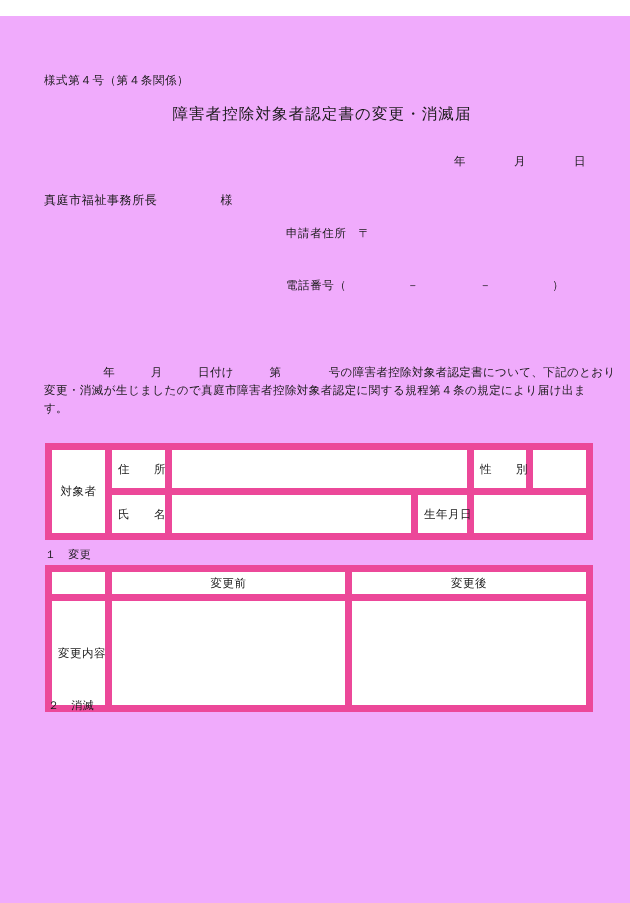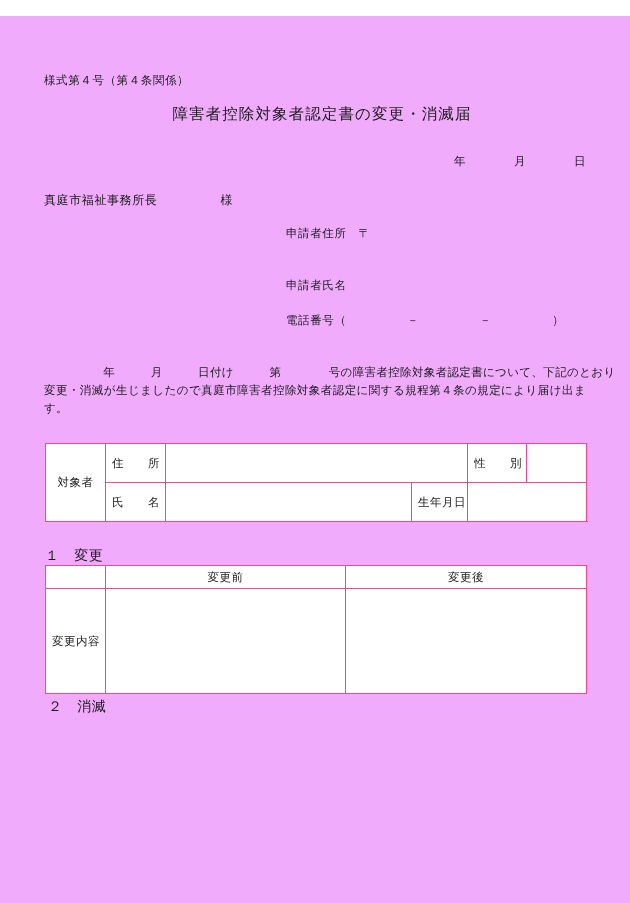--- a/index.html
+++ b/index.html
@@ -91,21 +91,21 @@
 
   
   table.form {
     position: absolute;
     border-collapse: collapse;
     table-layout: fixed;
     font-size: 11.5px;
     letter-spacing: 0.5px;
   }
   table.form td {
-    border: 1px solid #ec4899;
+    border: 7px solid #ec4899;
     padding: 0 6px;
     vertical-align: middle;
     background: #fff;
   }
   td.lbl {
     text-align: center;
     white-space: pre;
   }
   td.blank { }
 
@@ -113,21 +113,21 @@
   #subject-table {
     left: 45px;
     top: 427px;
     width: 541px;
   }
   #subject-table td { height: 38px; }
 
   
   .section-label {
     position: absolute;
-    font-size: 14px;
+    font-size: 11px;
     letter-spacing: 0.6px;
     white-space: pre;
   }
   #label-change { left: 45px; top: 531px; }
   #label-extinction { left: 48px; top: 682px; }
 
   #change-table {
     left: 45px;
     top: 549px;
     width: 541px;
@@ -150,21 +150,20 @@
   <div class="form-no">様式第４号（第４条関係）</div>
 
   <div class="doc-title">障害者控除対象者認定書の変更・消滅届</div>
 
   <div class="date-line">年　　　　月　　　　日</div>
 
   <div class="addressee">真庭市福祉事務所長　　　　　様</div>
 
   <div class="applicant">
     <div class="row addr">申請者住所　〒</div>
-    <div class="row">申請者氏名</div>
     <div class="row">電話番号（　　　　　－　　　　　－　　　　　）</div>
   </div>
 
   <div class="body-text">
     <span class="indent">　　　　　年　　　月　　　日付け　　　第　　　　号の障害者控除対象者認定書について、下記のとおり</span><span>変更・消滅が生じましたので真庭市障害者控除対象者認定に関する規程第４条の規定により届け出ます。</span>
   </div>
 
   <table class="form" id="subject-table">
     <colgroup>
       <col style="width:60px">

